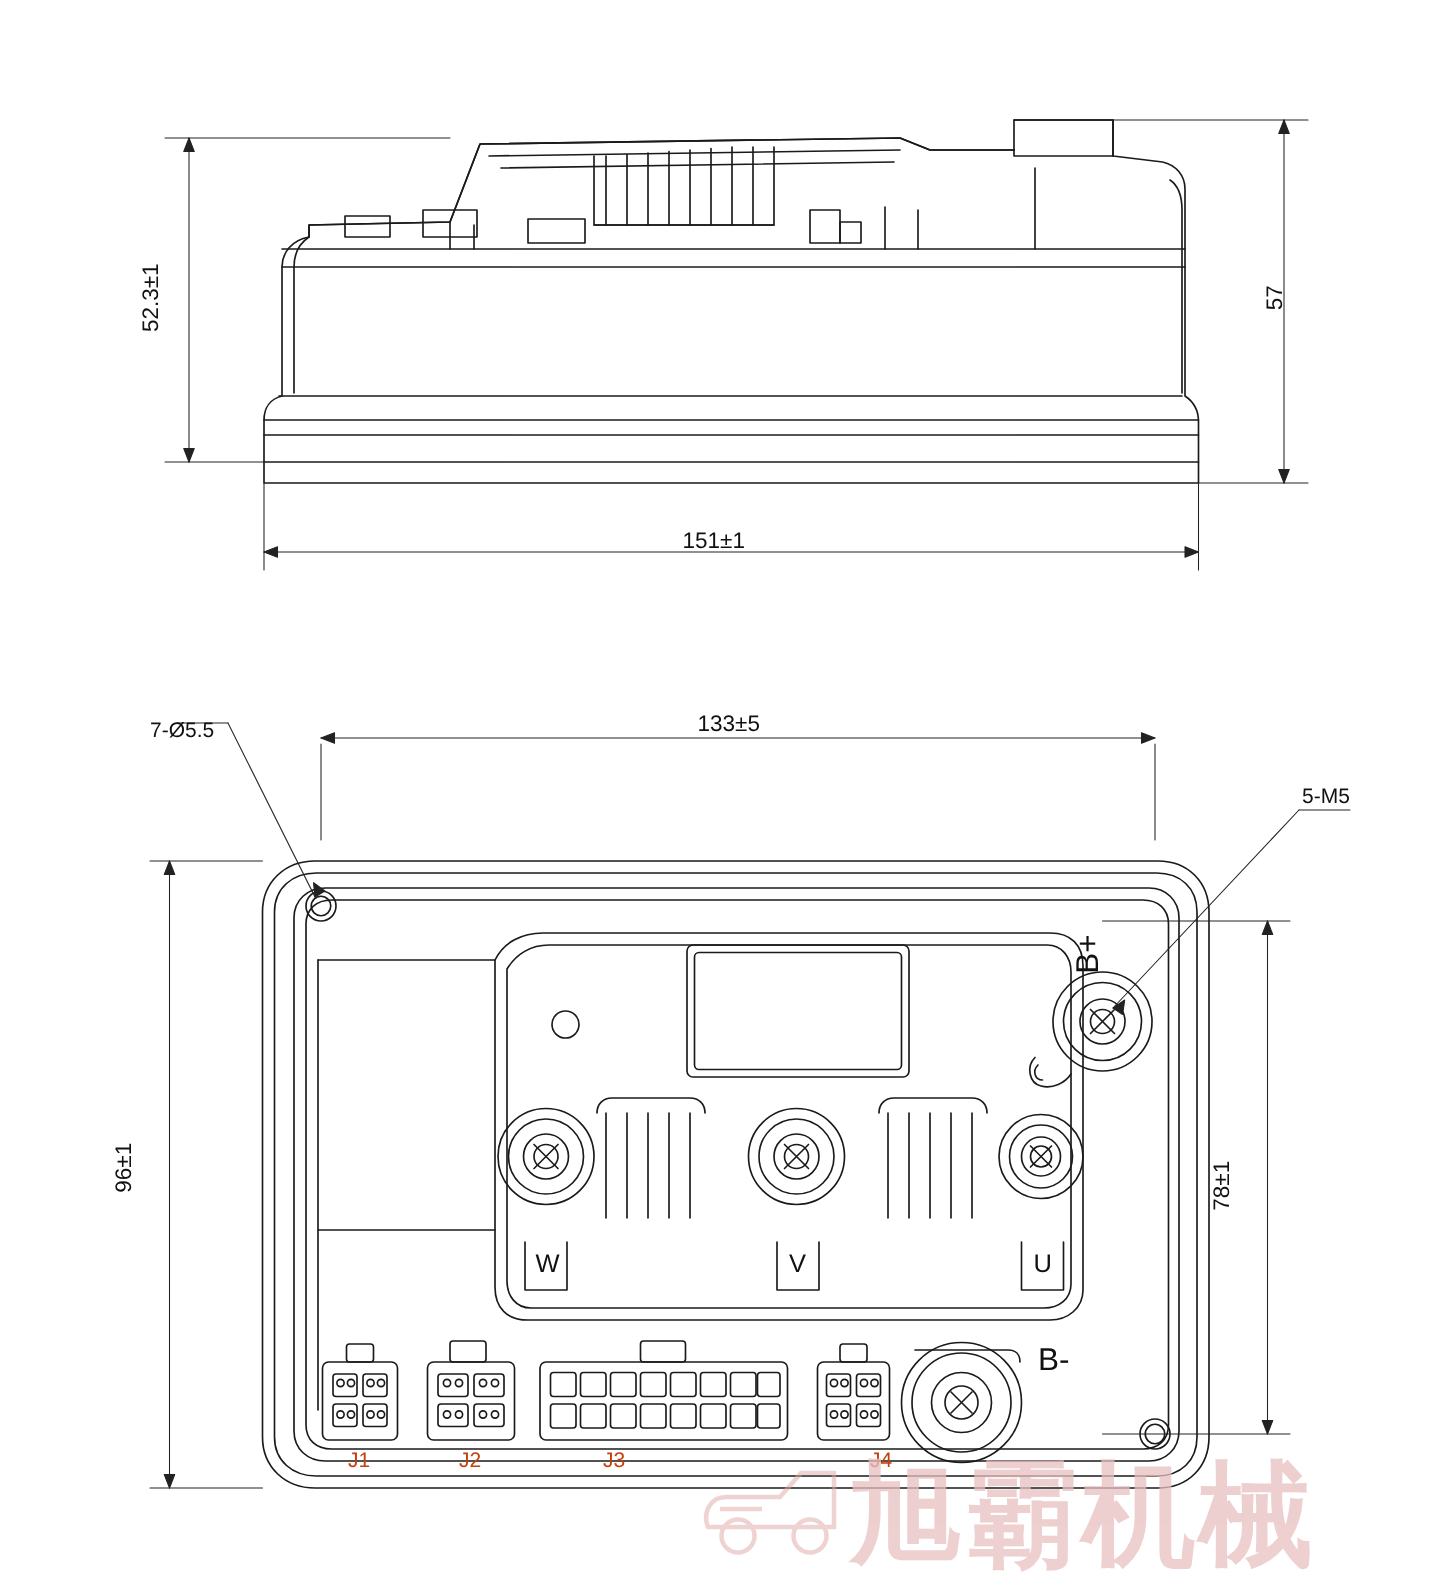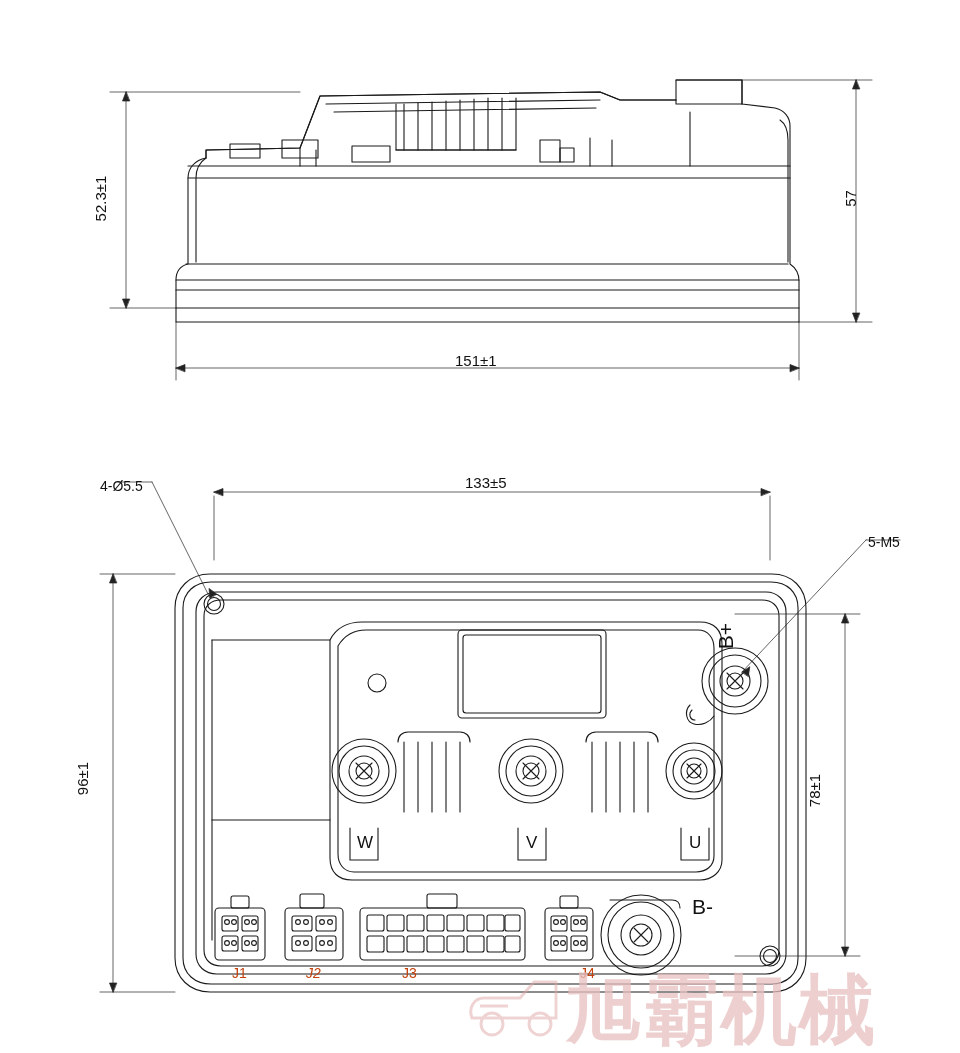--- a/index.html
+++ b/index.html
@@ -295,34 +295,34 @@
   <div class="dim-label vert" style="left:842px;top:190px;transform:rotate(-90deg);">57</div>
 
   <div class="dim-label" style="left:455px;top:352px;">151±1</div>
 
   <div class="dim-label" style="left:465px;top:474px;">133±5</div>
 
   <div class="dim-label vert" style="left:66px;top:770px;transform:rotate(-90deg);">96±1</div>
 
   <div class="dim-label vert" style="left:798px;top:782px;transform:rotate(-90deg);">78±1</div>
 
-  <div class="dim-label" style="left:100px;top:478px;font-size:14px;">4-Ø5.5</div>
-
-  <div class="dim-label" style="left:868px;top:522px;font-size:14px;margin-top:12px;">5-M5</div>
+  <div class="dim-label" style="left:100px;top:478px;font-size:14px;">7-Ø5.5</div>
+
+  <div class="dim-label" style="left:868px;top:522px;font-size:14px;">5-M5</div>
 
   <div class="port-label vert" style="left:713px;top:624px;font-size:21px;transform:rotate(-90deg);">B+</div>
 
   <div class="port-label" style="left:692px;top:895px;font-size:21px;">B-</div>
 
   <div class="port-label" style="left:357px;top:833px;font-size:17px;">W</div>
 
   <div class="port-label" style="left:526px;top:833px;font-size:17px;">V</div>
 
   <div class="port-label" style="left:689px;top:833px;font-size:17px;">U</div>
 
   <div class="conn-label" style="left:232px;top:965px;">J1</div>
-  <div class="conn-label" style="left:306px;top:965px;font-style:italic;">J2</div>
+  <div class="conn-label" style="left:306px;top:965px;">J2</div>
   <div class="conn-label" style="left:402px;top:965px;">J3</div>
   <div class="conn-label" style="left:580px;top:965px;">J4</div>
 
   <div class="wm-text">旭霸机械</div>
 
 </div>
 
 </body></html>

